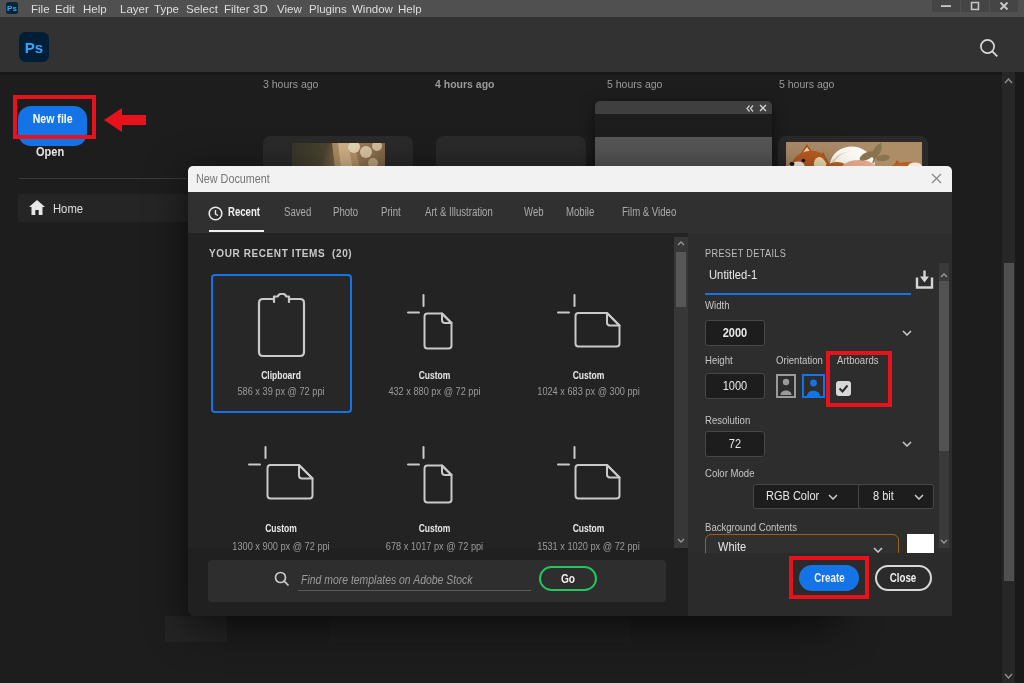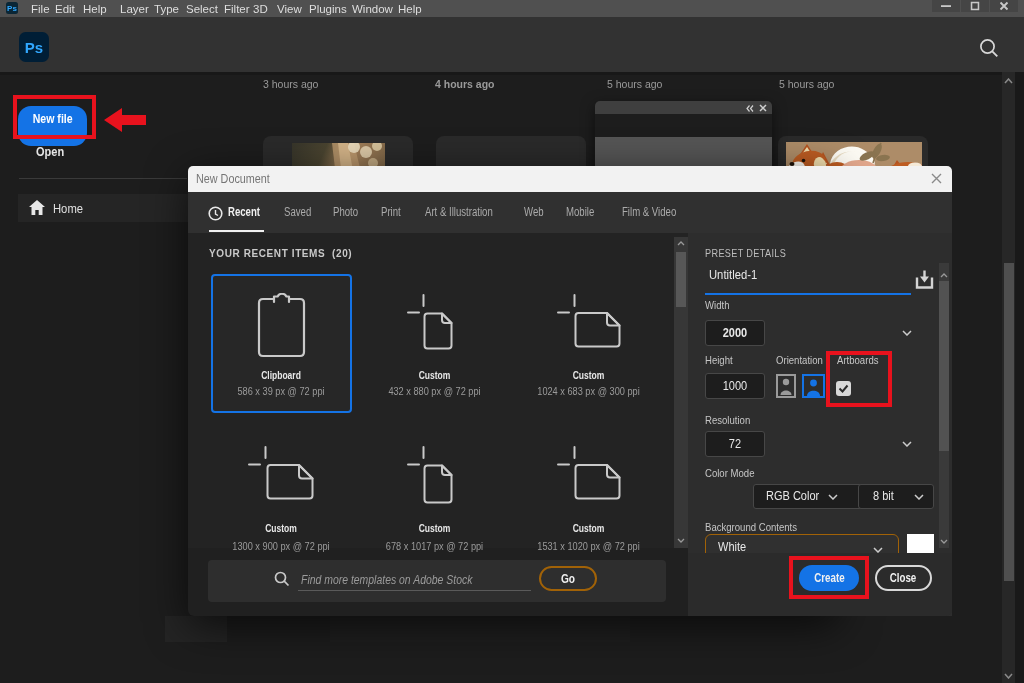--- a/index.html
+++ b/index.html
@@ -238,21 +238,21 @@
     </svg>
 
   <div style="position:absolute; left:0px; top:382px; width:500px; height:68px; background:#202020; border-radius:0 0 0 6px;"></div>
   <div style="position:absolute; left:20px; top:394px; width:458px; height:42px; background:#2e2e2e; border-radius:4px;"></div>
   <svg style="position:absolute; left:86px; top:405px;" width="16" height="16" viewBox="0 0 16 16">
       <circle cx="6.5" cy="6.5" r="5" stroke="#c9c9c9" stroke-width="1.7" fill="none"></circle>
       <line x1="10.2" y1="10.2" x2="14.5" y2="14.5" stroke="#c9c9c9" stroke-width="1.7"></line>
     </svg>
   <div class="txt" style="left:113px; top:407px; font-size:12px; font-style:italic; color:#9b9b9b; transform:scaleX(0.87); transform-origin:0 50%;">Find more templates on Adobe Stock</div>
   <div style="position:absolute; left:110px; top:424px; width:233px; height:1px; background:#5a5a5a;"></div>
-  <div class="pill" style="left:351px; top:400px; width:58px; height:25px; border:2px solid #a16207; font-size:13px; line-height:21px;"><span>Go</span></div>
+  <div class="pill" style="left:351px; top:400px; width:58px; height:25px; border:2px solid #22c55e; font-size:13px; line-height:21px;"><span>Go</span></div>
 
   <div style="position:absolute; left:500px; top:387px; width:264px; height:63px; background:#2b2b2b; border-radius:0 0 6px 0; z-index:6;"></div>
   <div class="pill" style="left:611px; top:399px; width:60px; height:26px; background:#1473e6; font-size:12.5px; line-height:26px; z-index:7;"><span>Create</span></div>
   <div class="pill" style="left:687px; top:399px; width:57px; height:26px; border:2px solid #d9d9d9; font-size:12.5px; line-height:22px; z-index:7;"><span>Close</span></div>
 
   <div id="rpanel">
     <div class="lbl" style="left:17px; top:14px; font-size:10.5px; letter-spacing:0.4px; color:#bdbdbd;">PRESET DETAILS</div>
     <div class="txt" style="left:21px; top:35px; font-size:12.5px; color:#e8e8e8; transform:scaleX(0.9); transform-origin:0 50%;">Untitled-1</div>
     <div style="position:absolute; left:17px; top:59.5px; width:206px; height:2px; background:#1473e6;"></div>
     <svg style="position:absolute; left:227px; top:37px;" width="19" height="19" viewBox="0 0 19 19">

